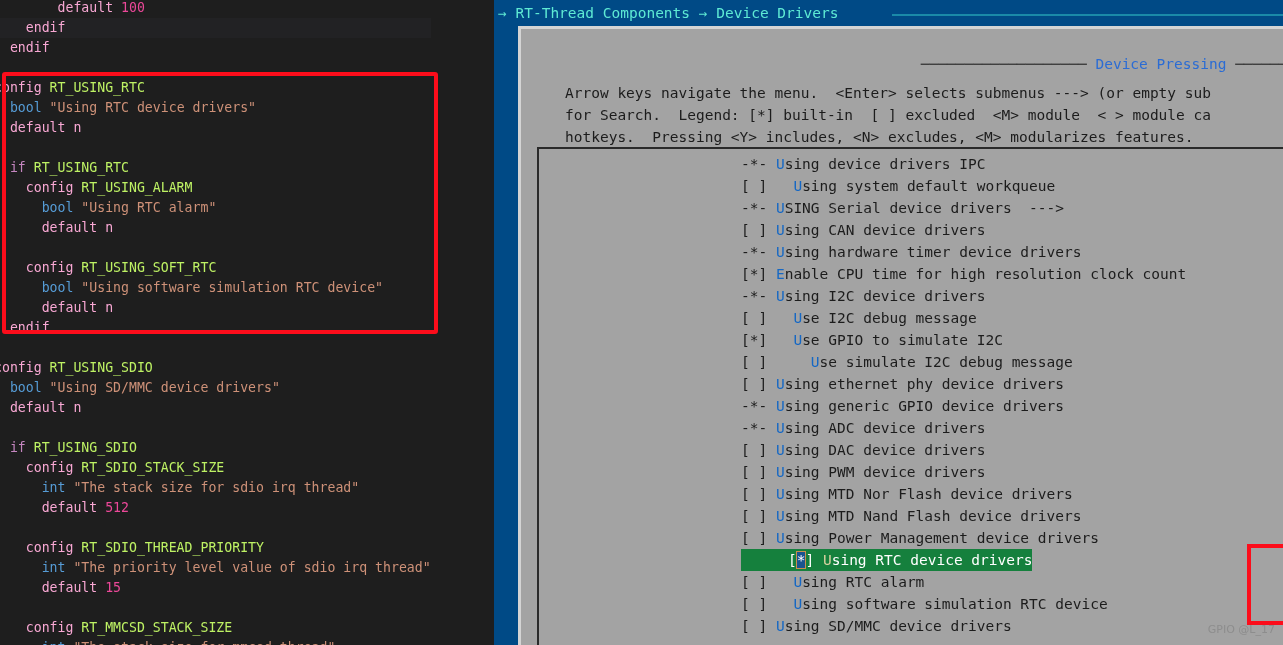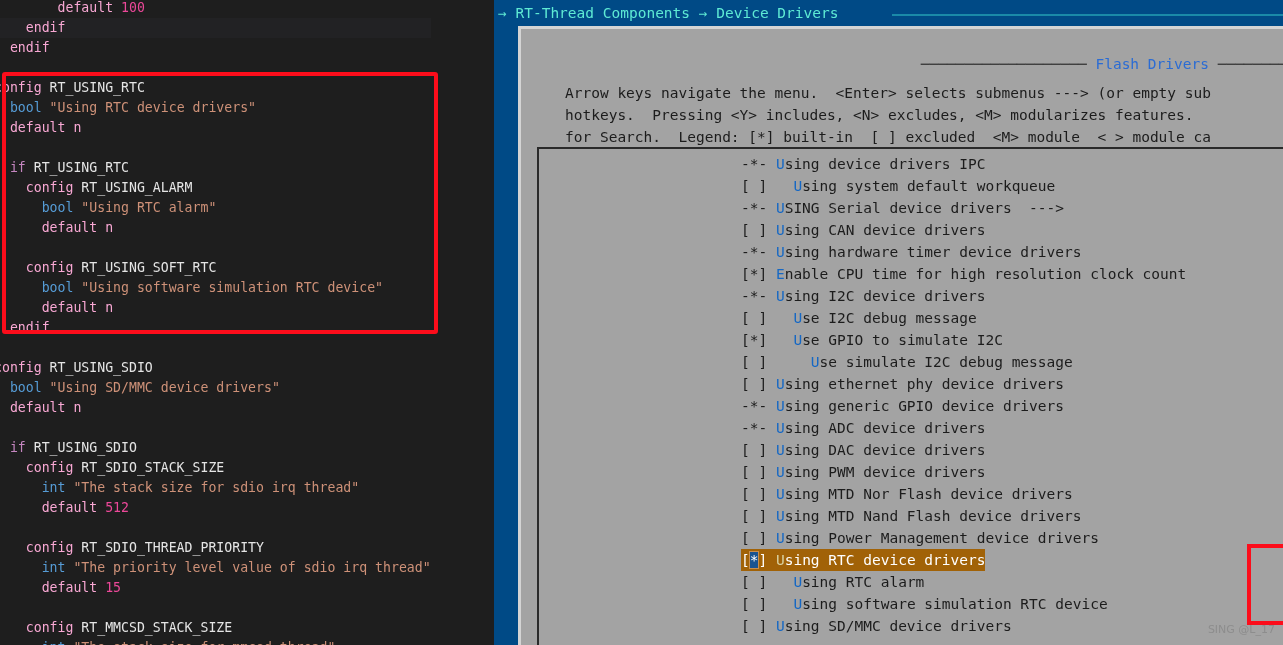--- a/index.html
+++ b/index.html
@@ -26,21 +26,21 @@
     white-space: pre;
     letter-spacing: 0px;
   }
   .ln { height: 20px; white-space: pre; position: relative; }
   .ln.hl { background: #222224; }
   
   .t-kw   { color: #c586c0; }   
   .t-type { color: #569cd6; }   
   .t-str  { color: #ce9178; }   
   .t-num  { color: #ec4899; }   
-  .t-id   { color: #e5e5e5; }   
+  .t-id   { color: #bef264; }   
   .t-def  { color: #f9a8d4; }
 
   
   #codebox {
     position: absolute;
     left: 2px; top: 72px;
     width: 436px; height: 262px;
     border: 4px solid #fc0d1b;
     border-radius: 3px;
     pointer-events: none;
@@ -95,23 +95,24 @@
     border-left: 2px solid #2a2a2a;
   }
   #menulist {
     position: absolute; left: 202px; top: 4px;
     white-space: pre;
     color: #1c1c1c;
   }
   .mrow { height: 22px; white-space: pre; text-align: center; }
   .mrow .hot { color: #1668c4; }
   .mrow.sel {
-    background: #a16207;
+    background: #15803d;
     color: #ffffff;
     display: inline-block;
+    padding-left: 47px;
   }
   .mrow.sel .hot { color: #d9d1a0; }
   .cursor-cell {
     background: #1a5490;
     outline: 1px solid #c98f4e;
     color: #ffffff;
   }
   .selwrap { display: block; height: 22px; }
 
   
@@ -142,26 +143,26 @@
   <div id="tui">
 
     <div id="tui-topcut">&nbsp;&nbsp;&nbsp;&nbsp;→ RT-Thread&nbsp;&nbsp;&nbsp;&nbsp;&nbsp;&nbsp;&nbsp;&nbsp;&nbsp;&nbsp;&nbsp;&nbsp;&nbsp;&nbsp;&nbsp;&nbsp;&nbsp;&nbsp;&nbsp;&nbsp;→ Device</div>
 
     <div id="breadcrumb">→ RT-Thread Components → Device Drivers</div>
     <div id="crumb-rule"></div>
 
     <div id="dialog">
 
       <div id="dialog-title-wrap">
-        <span class="trule">─────────────────── </span><span style="color:#2b6cd4">Flash Drivers</span><span class="trule"> ───────────────────────────</span>
+        <span class="trule">─────────────────── </span><span style="color:#2b6cd4">Device Pressing</span><span class="trule"> ───────────────────────────</span>
       </div>
 
-      <div id="helptext"><div>Arrow keys navigate the menu.  &lt;Enter&gt; selects submenus ---&gt; (or empty sub</div><div>hotkeys.  Pressing &lt;Y&gt; includes, &lt;N&gt; excludes, &lt;M&gt; modularizes features.</div><div>for Search.  Legend: [*] built-in  [ ] excluded  &lt;M&gt; module  &lt; &gt; module ca</div></div>
+      <div id="helptext"><div>Arrow keys navigate the menu.  &lt;Enter&gt; selects submenus ---&gt; (or empty sub</div><div>for Search.  Legend: [*] built-in  [ ] excluded  &lt;M&gt; module  &lt; &gt; module ca</div><div>hotkeys.  Pressing &lt;Y&gt; includes, &lt;N&gt; excludes, &lt;M&gt; modularizes features.</div></div>
 
       <div id="listbox">
         <div id="menulist"><div class="selwrap"><span class="mrow">-*-&nbsp;<span class="hot">U</span>sing&nbsp;device&nbsp;drivers&nbsp;IPC</span></div><div class="selwrap"><span class="mrow">[ ]&nbsp;&nbsp;&nbsp;<span class="hot">U</span>sing&nbsp;system&nbsp;default&nbsp;workqueue</span></div><div class="selwrap"><span class="mrow">-*-&nbsp;<span class="hot">U</span>SING&nbsp;Serial&nbsp;device&nbsp;drivers&nbsp;&nbsp;---&gt;</span></div><div class="selwrap"><span class="mrow">[ ]&nbsp;<span class="hot">U</span>sing&nbsp;CAN&nbsp;device&nbsp;drivers</span></div><div class="selwrap"><span class="mrow">-*-&nbsp;<span class="hot">U</span>sing&nbsp;hardware&nbsp;timer&nbsp;device&nbsp;drivers</span></div><div class="selwrap"><span class="mrow">[*]&nbsp;<span class="hot">E</span>nable&nbsp;CPU&nbsp;time&nbsp;for&nbsp;high&nbsp;resolution&nbsp;clock&nbsp;count</span></div><div class="selwrap"><span class="mrow">-*-&nbsp;<span class="hot">U</span>sing&nbsp;I2C&nbsp;device&nbsp;drivers</span></div><div class="selwrap"><span class="mrow">[ ]&nbsp;&nbsp;&nbsp;<span class="hot">U</span>se&nbsp;I2C&nbsp;debug&nbsp;message</span></div><div class="selwrap"><span class="mrow">[*]&nbsp;&nbsp;&nbsp;<span class="hot">U</span>se&nbsp;GPIO&nbsp;to&nbsp;simulate&nbsp;I2C</span></div><div class="selwrap"><span class="mrow">[ ]&nbsp;&nbsp;&nbsp;&nbsp;&nbsp;<span class="hot">U</span>se&nbsp;simulate&nbsp;I2C&nbsp;debug&nbsp;message</span></div><div class="selwrap"><span class="mrow">[ ]&nbsp;<span class="hot">U</span>sing&nbsp;ethernet&nbsp;phy&nbsp;device&nbsp;drivers</span></div><div class="selwrap"><span class="mrow">-*-&nbsp;<span class="hot">U</span>sing&nbsp;generic&nbsp;GPIO&nbsp;device&nbsp;drivers</span></div><div class="selwrap"><span class="mrow">-*-&nbsp;<span class="hot">U</span>sing&nbsp;ADC&nbsp;device&nbsp;drivers</span></div><div class="selwrap"><span class="mrow">[ ]&nbsp;<span class="hot">U</span>sing&nbsp;DAC&nbsp;device&nbsp;drivers</span></div><div class="selwrap"><span class="mrow">[ ]&nbsp;<span class="hot">U</span>sing&nbsp;PWM&nbsp;device&nbsp;drivers</span></div><div class="selwrap"><span class="mrow">[ ]&nbsp;<span class="hot">U</span>sing&nbsp;MTD&nbsp;Nor&nbsp;Flash&nbsp;device&nbsp;drivers</span></div><div class="selwrap"><span class="mrow">[ ]&nbsp;<span class="hot">U</span>sing&nbsp;MTD&nbsp;Nand&nbsp;Flash&nbsp;device&nbsp;drivers</span></div><div class="selwrap"><span class="mrow">[ ]&nbsp;<span class="hot">U</span>sing&nbsp;Power&nbsp;Management&nbsp;device&nbsp;drivers</span></div><div class="selwrap"><span class="mrow sel">[<span class="cursor-cell">*</span>]&nbsp;<span class="hot">U</span>sing&nbsp;RTC&nbsp;device&nbsp;drivers</span></div><div class="selwrap"><span class="mrow">[ ]&nbsp;&nbsp;&nbsp;<span class="hot">U</span>sing&nbsp;RTC&nbsp;alarm</span></div><div class="selwrap"><span class="mrow">[ ]&nbsp;&nbsp;&nbsp;<span class="hot">U</span>sing&nbsp;software&nbsp;simulation&nbsp;RTC&nbsp;device</span></div><div class="selwrap"><span class="mrow">[ ]&nbsp;<span class="hot">U</span>sing&nbsp;SD/MMC&nbsp;device&nbsp;drivers</span></div></div>
       </div>
     </div>
 
     <div id="menubox"></div>
-    <div id="watermark">SING @L_17</div>
+    <div id="watermark">GPIO @L_17</div>
   </div>
 </div>
 
 </body></html>

